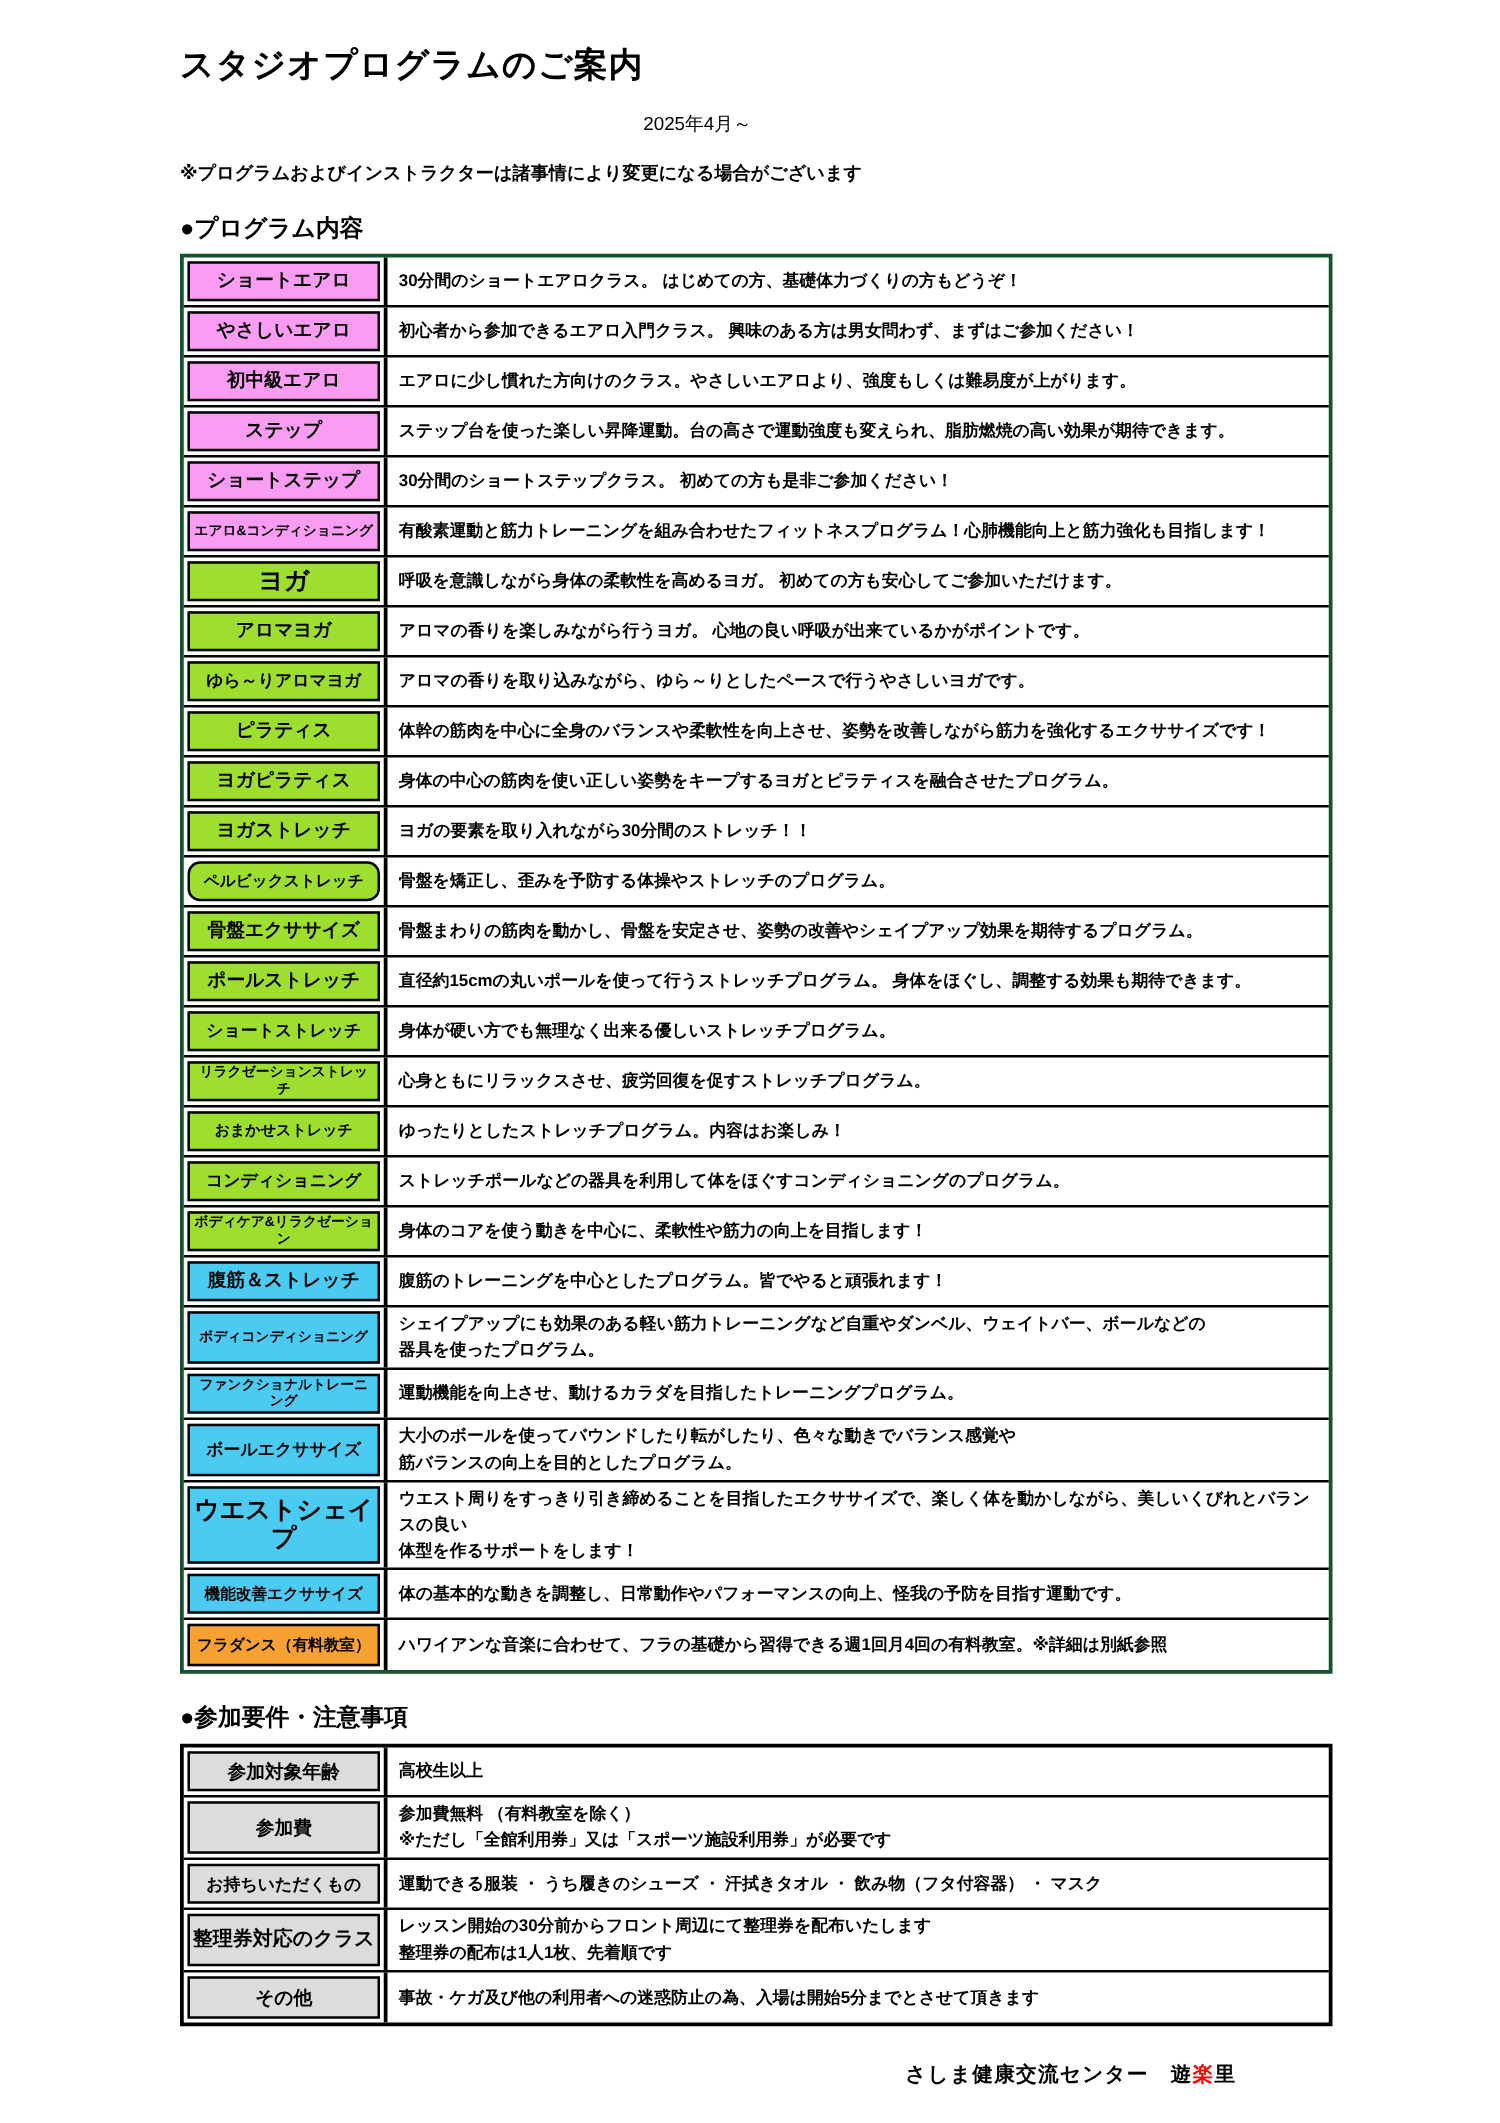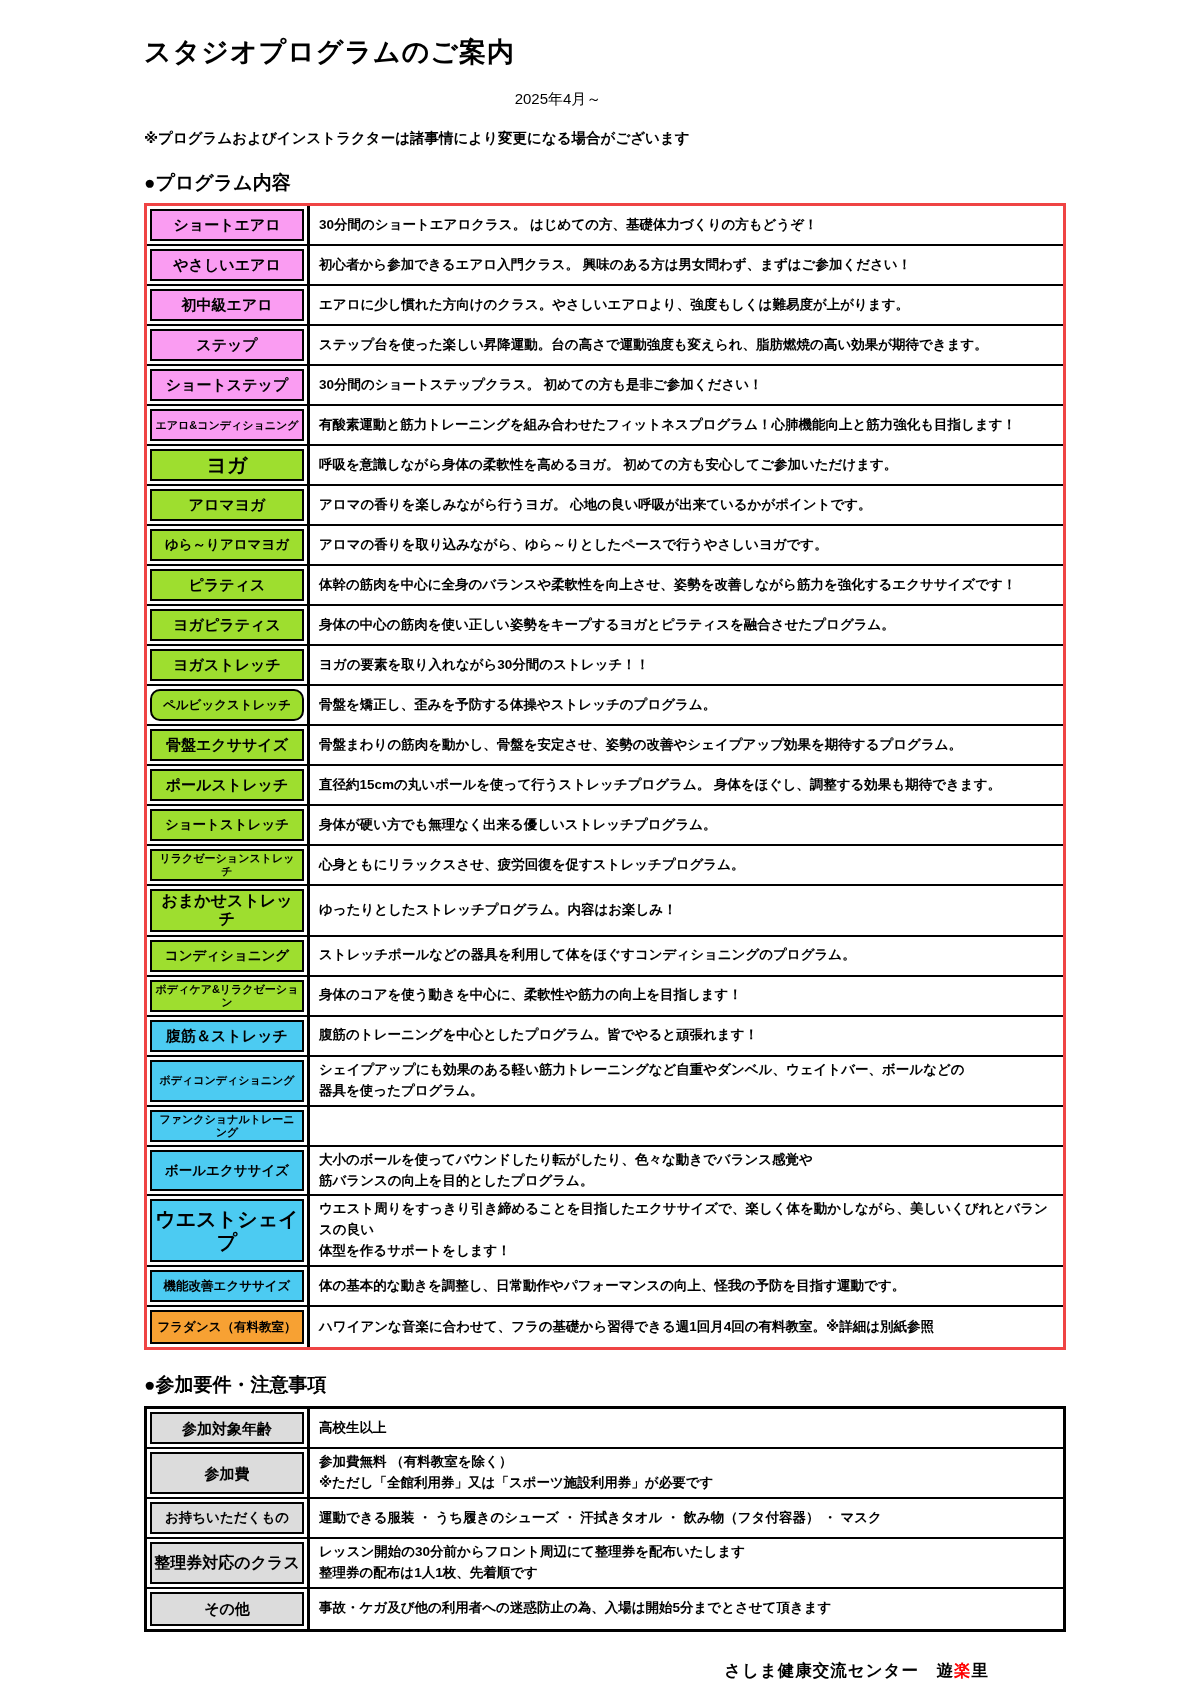--- a/index.html
+++ b/index.html
@@ -9,21 +9,21 @@
     color:#000;
     position:relative;
     overflow:hidden;
   }
   *{box-sizing:border-box;}
   .page{padding:34px 0 0 144px;width:1100px;}
   .doc-title{font-size:27px;font-weight:bold;letter-spacing:1px;}
   .date-line{width:828px;text-align:center;margin-top:20px;font-size:15px;font-weight:400;}
   .disclaimer{margin-top:20px;font-size:14.5px;font-weight:600;}
   .section-heading{margin-top:22px;font-size:19px;font-weight:bold;}
-  .big-table{width:922px;border:3px solid #ef4444;margin-top:7px;background:#fff;}
+  .big-table{width:922px;border:3px solid #14532d;margin-top:7px;background:#fff;}
   .prow{display:flex;border-bottom:2px solid #000;min-height:40px;}
   .prow:last-child{border-bottom:none;}
   .pcell-label{width:163px;border-right:3px solid #000;padding:3px 3px;display:flex;}
   .labelbox{
     flex:1;border:2px solid #000;display:flex;align-items:center;justify-content:center;
     font-weight:600;text-align:center;min-height:30px;line-height:1.15;padding:1px 2px;
   }
   .pdesc{flex:1;display:flex;flex-direction:column;justify-content:center;padding:3px 9px;
     font-size:13.5px;font-weight:600;line-height:1.55;}
   .req-table{width:922px;border:3px solid #000;margin-top:8px;background:#fff;}
@@ -171,21 +171,21 @@
       <div class="prow">
         <div class="pcell-label">
           <div class="labelbox" style="background: rgb(158, 222, 47); font-size: 11px;">リラクゼーションストレッチ</div>
         </div>
         <div class="pdesc">
           <div>心身ともにリラックスさせ、疲労回復を促すストレッチプログラム。</div>
         </div>
       </div>
       <div class="prow">
         <div class="pcell-label">
-          <div class="labelbox" style="background: rgb(158, 222, 47); font-size: 16px;">おまかせストレッチ</div>
+          <div class="labelbox" style="background: rgb(158, 222, 47); font-size: 12px;">おまかせストレッチ</div>
         </div>
         <div class="pdesc">
           <div>ゆったりとしたストレッチプログラム。内容はお楽しみ！</div>
         </div>
       </div>
       <div class="prow">
         <div class="pcell-label">
           <div class="labelbox" style="background: rgb(158, 222, 47); font-size: 13.5px;">コンディショニング</div>
         </div>
         <div class="pdesc">
@@ -213,20 +213,23 @@
           <div class="labelbox" style="background: rgb(76, 203, 242); font-size: 11px;">ボディコンディショニング</div>
         </div>
         <div class="pdesc">
           <div>シェイプアップにも効果のある軽い筋力トレーニングなど自重やダンベル、ウェイトバー、ボールなどの</div>
           <div>器具を使ったプログラム。</div>
         </div>
       </div>
       <div class="prow">
         <div class="pcell-label">
           <div class="labelbox" style="background: rgb(76, 203, 242); font-size: 11px;">ファンクショナルトレーニング</div>
+        </div>
+        <div class="pdesc">
+          <div>運動機能を向上させ、動けるカラダを目指したトレーニングプログラム。</div>
         </div>
       </div>
       <div class="prow">
         <div class="pcell-label">
           <div class="labelbox" style="background: rgb(76, 203, 242); font-size: 13.5px;">ボールエクササイズ</div>
         </div>
         <div class="pdesc">
           <div>大小のボールを使ってバウンドしたり転がしたり、色々な動きでバランス感覚や</div>
           <div>筋バランスの向上を目的としたプログラム。</div>
         </div>

